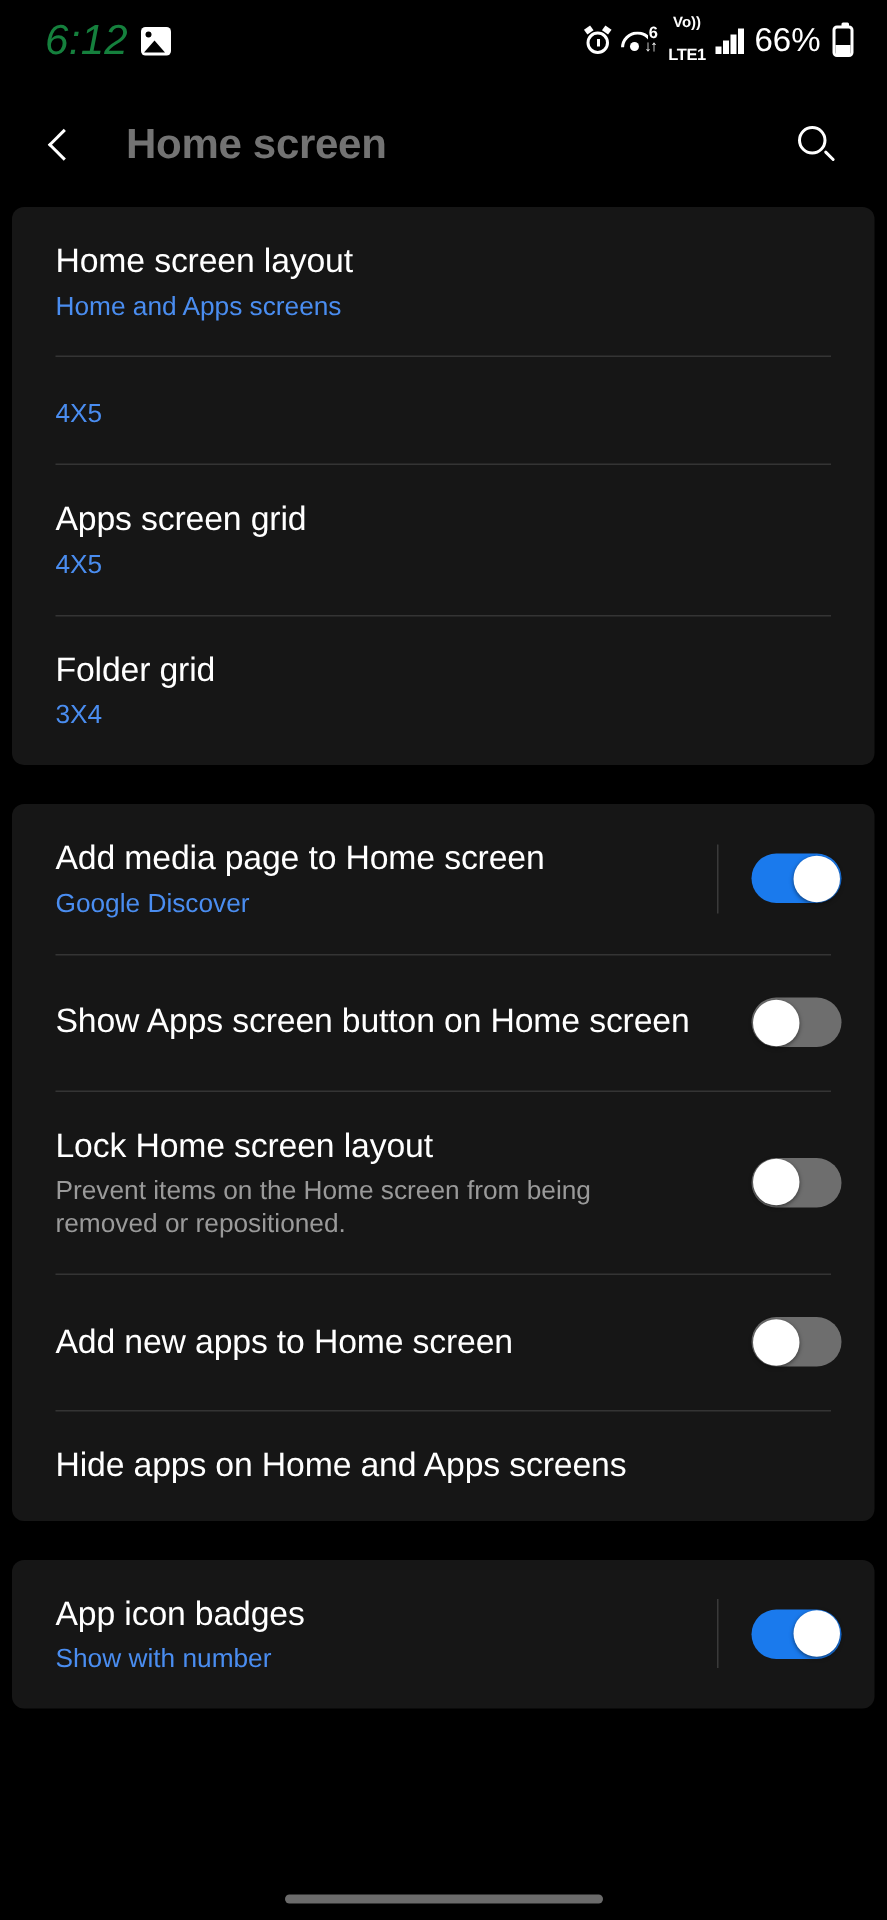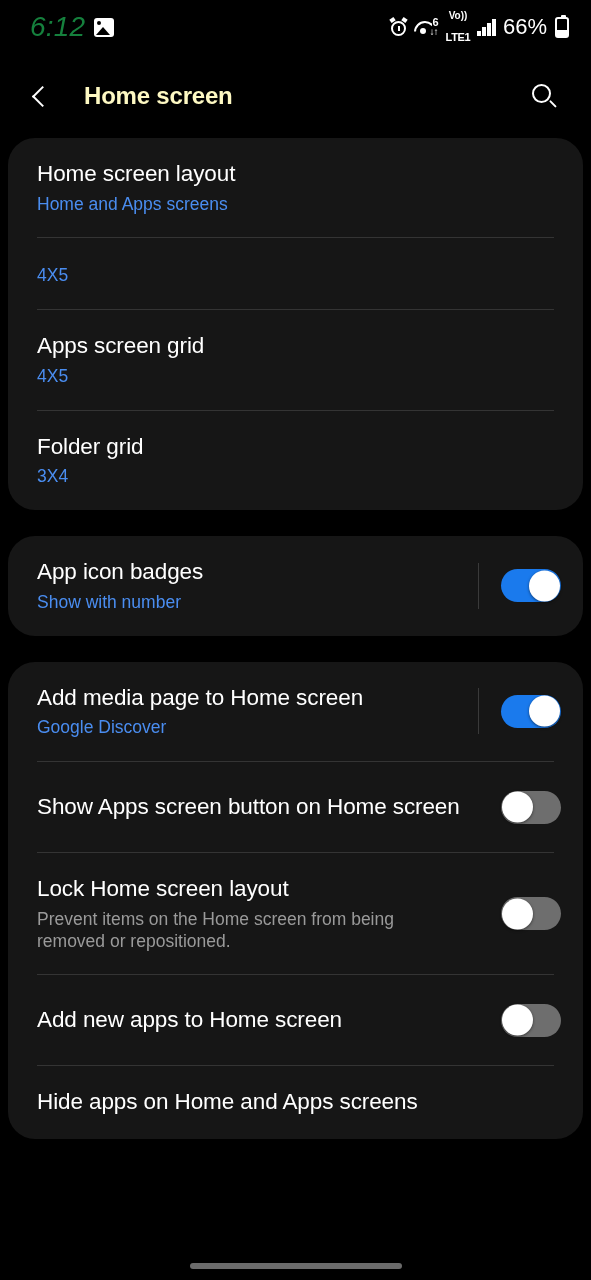--- a/index.html
+++ b/index.html
@@ -199,23 +199,23 @@
     cursor: pointer;
   }
   .chev {
     width: 15px; height: 15px;
     border-left: 2.6px solid #ffffff;
     border-bottom: 2.6px solid #ffffff;
     transform: rotate(45deg);
     margin-left: 5px;
   }
   .app-title {
-    font-size: 24px;
+    font-size: 28px;
     font-weight: 700;
-    color: #fef9c3;
+    color: #737373;
     margin-left: 20px;
     letter-spacing: -0.2px;
   }
   .search-btn {
     margin-left: auto;
     width: 42px; height: 42px;
     display: flex; align-items: center; justify-content: center;
     cursor: pointer;
   }
   .search-ico {
@@ -241,21 +241,21 @@
 
   
   .content {
     flex: 1 1 auto;
     overflow: hidden;
     padding: 0 0 0 0;
   }
 
   .card {
     background: #161616;
-    border-radius: 27px;
+    border-radius: 8px;
     margin: 0 8px 26px 8px;
     padding: 0 0;
   }
 
   .row {
     display: flex;
     align-items: center;
     padding: 22px 22px 22px 29px;
     position: relative;
     cursor: pointer;
@@ -412,87 +412,87 @@
         <div class="row">
           <div class="row-texts">
             <div class="row-title">Folder grid</div>
             <div class="row-sub">3X4</div>
           </div>
         </div>
       </div>
       <div class="card">
         <div class="row">
           <div class="row-texts">
-            <div class="row-title">App icon badges</div>
-            <div class="row-sub">Show with number</div>
+            <div class="row-title">Add media page to Home screen</div>
+            <div class="row-sub">Google Discover</div>
           </div>
           <div class="toggle-wrap">
             <div class="vbar"></div>
             <div class="toggle on">
               <span class="knob"></span>
             </div>
           </div>
         </div>
+        <div class="divider"></div>
+        <div class="row">
+          <div class="row-texts">
+            <div class="row-title">Show Apps screen button on Home screen</div>
+          </div>
+          <div class="toggle-wrap">
+            <div class="vbar hidden"></div>
+            <div class="toggle off">
+              <span class="knob"></span>
+            </div>
+          </div>
+        </div>
+        <div class="divider"></div>
+        <div class="row">
+          <div class="row-texts">
+            <div class="row-title">Lock Home screen layout</div>
+            <div class="row-sub muted">Prevent items on the Home screen from being removed or repositioned.</div>
+          </div>
+          <div class="toggle-wrap">
+            <div class="vbar hidden"></div>
+            <div class="toggle off">
+              <span class="knob"></span>
+            </div>
+          </div>
+        </div>
+        <div class="divider"></div>
+        <div class="row">
+          <div class="row-texts">
+            <div class="row-title">Add new apps to Home screen</div>
+          </div>
+          <div class="toggle-wrap">
+            <div class="vbar hidden"></div>
+            <div class="toggle off">
+              <span class="knob"></span>
+            </div>
+          </div>
+        </div>
+        <div class="divider"></div>
+        <div class="row">
+          <div class="row-texts">
+            <div class="row-title">Hide apps on Home and Apps screens</div>
+          </div>
+        </div>
       </div>
       <div class="card">
         <div class="row">
           <div class="row-texts">
-            <div class="row-title">Add media page to Home screen</div>
-            <div class="row-sub">Google Discover</div>
+            <div class="row-title">App icon badges</div>
+            <div class="row-sub">Show with number</div>
           </div>
           <div class="toggle-wrap">
             <div class="vbar"></div>
             <div class="toggle on">
               <span class="knob"></span>
             </div>
           </div>
         </div>
-        <div class="divider"></div>
-        <div class="row">
-          <div class="row-texts">
-            <div class="row-title">Show Apps screen button on Home screen</div>
-          </div>
-          <div class="toggle-wrap">
-            <div class="vbar hidden"></div>
-            <div class="toggle off">
-              <span class="knob"></span>
-            </div>
-          </div>
-        </div>
-        <div class="divider"></div>
-        <div class="row">
-          <div class="row-texts">
-            <div class="row-title">Lock Home screen layout</div>
-            <div class="row-sub muted">Prevent items on the Home screen from being removed or repositioned.</div>
-          </div>
-          <div class="toggle-wrap">
-            <div class="vbar hidden"></div>
-            <div class="toggle off">
-              <span class="knob"></span>
-            </div>
-          </div>
-        </div>
-        <div class="divider"></div>
-        <div class="row">
-          <div class="row-texts">
-            <div class="row-title">Add new apps to Home screen</div>
-          </div>
-          <div class="toggle-wrap">
-            <div class="vbar hidden"></div>
-            <div class="toggle off">
-              <span class="knob"></span>
-            </div>
-          </div>
-        </div>
-        <div class="divider"></div>
-        <div class="row">
-          <div class="row-texts">
-            <div class="row-title">Hide apps on Home and Apps screens</div>
-          </div>
-        </div>
       </div>
     </div>
 
   <div class="nav-bar">
     <div class="nav-pill"></div>
   </div>
 
 </div>
 
 </body></html>

